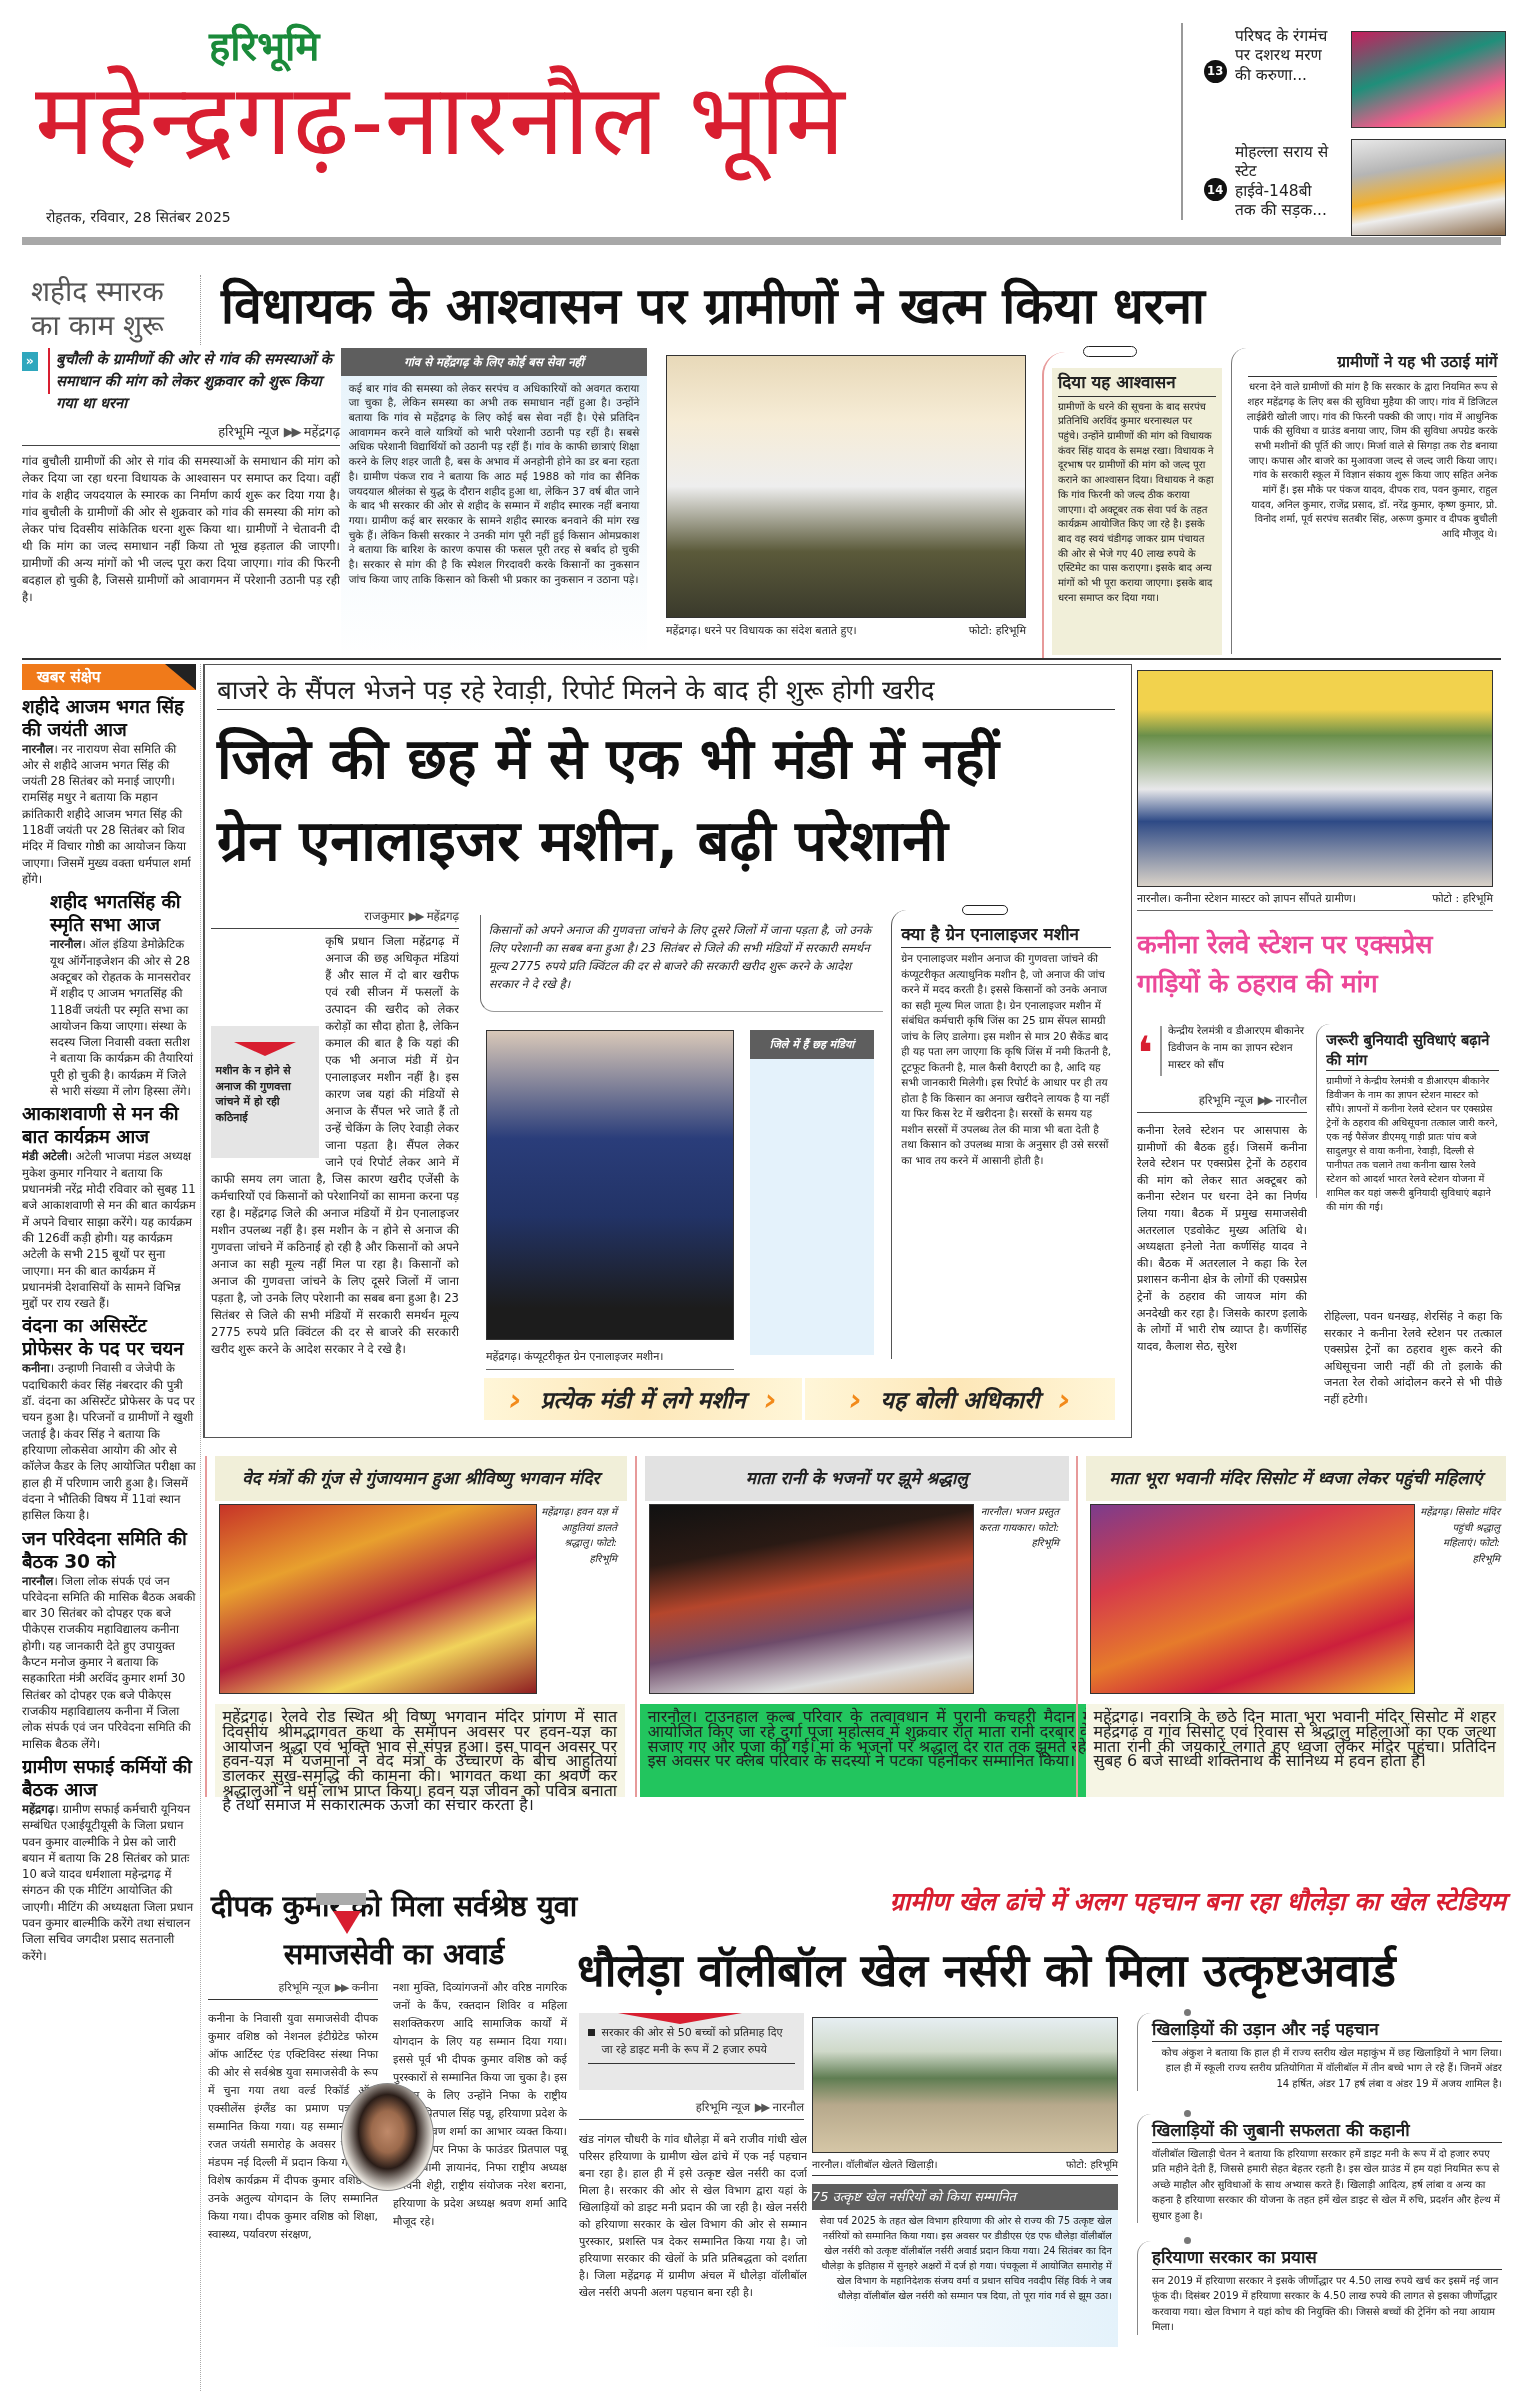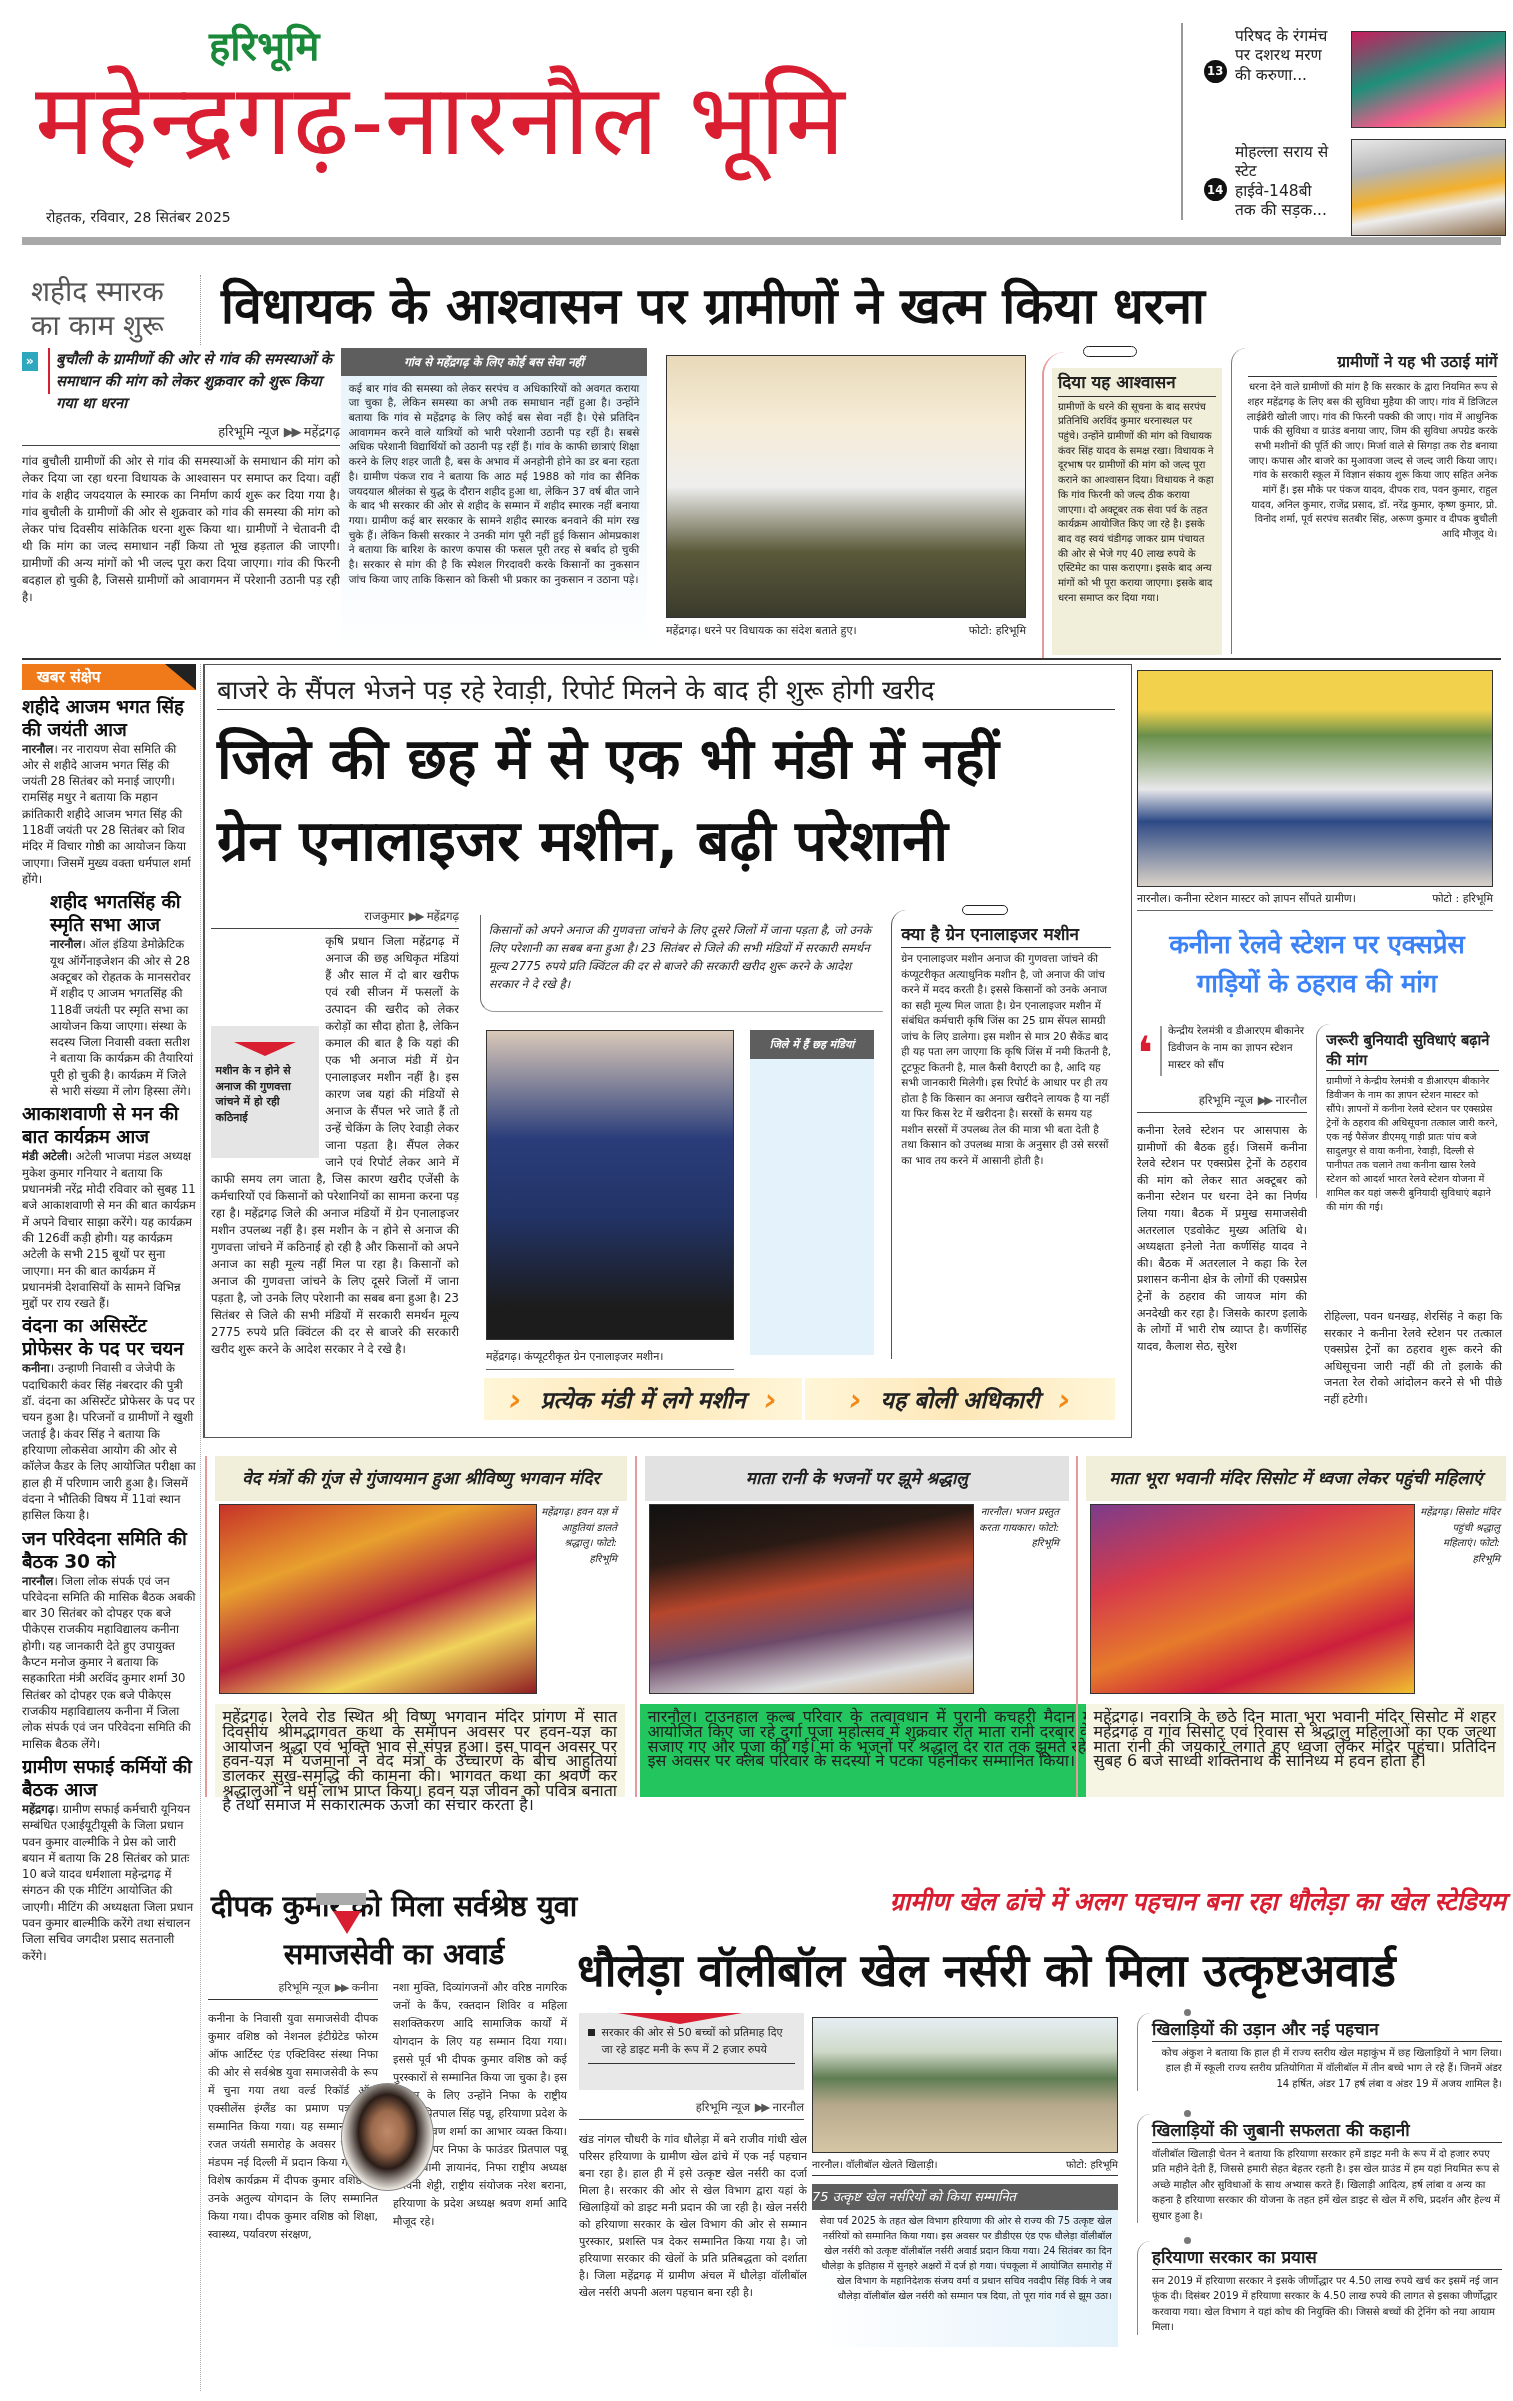--- a/index.html
+++ b/index.html
@@ -173,21 +173,21 @@
   <span class="chev">›</span>
   <span>यह बोली अधिकारी</span>
   <span class="chev">›</span>
 </div>
 
 <div class="abs photo photo-station" style="left:1137px;top:670px;width:356px;height:217px"></div>
 <div class="abs caption" style="left:1137px;top:891px;width:356px;border-bottom:1.5px solid #666;padding-bottom:3.1px">
   <span>नारनौल। कनीना स्टेशन मास्टर को ज्ञापन सौंपते ग्रामीण।</span>
     <span>फोटो : हरिभूमि</span>
 </div>
-<a class="abs" style="left:1137px;top:925px;width:360px;font-size:25.6px;line-height:39px;font-weight:bold;color:#3b82f6;text-align:center;text-decoration:none">कनीना रेलवे स्टेशन पर एक्सप्रेस गाड़ियों के ठहराव की मांग</a>
+<a class="abs" style="left:1137px;top:925px;width:360px;font-size:25.6px;line-height:39px;font-weight:bold;color:#ec4899;text-decoration:none">कनीना रेलवे स्टेशन पर एक्सप्रेस गाड़ियों के ठहराव की मांग</a>
 <div class="abs" style="left:1137px;top:1022px;width:170px;height:54px">
   <span class="abs" style="left:0;top:7.7px;font-size:46px;line-height:46px;color:#d81e30;font-weight:bold">❛</span>
   <span class="abs" style="left:23px;top:3.9px;width:1.5px;height:50px;background:#999"></span>
   <span class="abs" style="left:31px;top:0;width:139px;font-size:10.5px;line-height:17px">केन्द्रीय रेलमंत्री व डीआरएम बीकानेर डिवीजन के नाम का ज्ञापन स्टेशन मास्टर को सौंप</span>
 </div>
 <div class="abs byline" style="left:1137px;top:1092px;width:170px;font-size:11.6px">
   <span>हरिभूमि न्यूज</span><span class="arrow">▶▶</span><span>नारनौल</span>
 </div>
 <div class="abs body-text" style="left:1137px;top:1123px;width:170px;height:318px;overflow:hidden;font-size:11.2px;line-height:16.6px">कनीना रेलवे स्टेशन पर आसपास के ग्रामीणों की बैठक हुई। जिसमें कनीना रेलवे स्टेशन पर एक्सप्रेस ट्रेनों के ठहराव की मांग को लेकर सात अक्टूबर को कनीना स्टेशन पर धरना देने का निर्णय लिया गया। बैठक में प्रमुख समाजसेवी अतरलाल एडवोकेट मुख्य अतिथि थे। अध्यक्षता इनेलो नेता कर्णसिंह यादव ने की। बैठक में अतरलाल ने कहा कि रेल प्रशासन कनीना क्षेत्र के लोगों की एक्सप्रेस ट्रेनों के ठहराव की जायज मांग की अनदेखी कर रहा है। जिसके कारण इलाके के लोगों में भारी रोष व्याप्त है। कर्णसिंह यादव, कैलाश सेठ, सुरेश</div>
 <div class="abs" style="left:1316px;top:1024px;width:186px;height:174px;border-left:1.5px solid #777;border-top-left-radius:14px;padding:6.2px 3.1px 0 9.3px">

